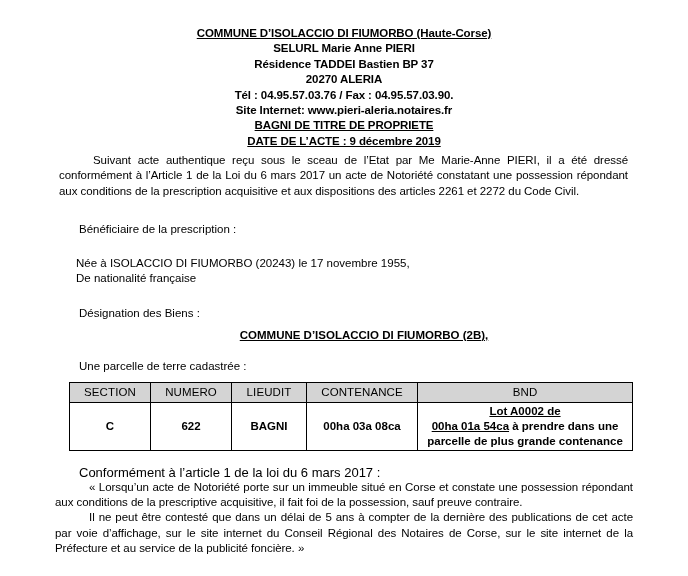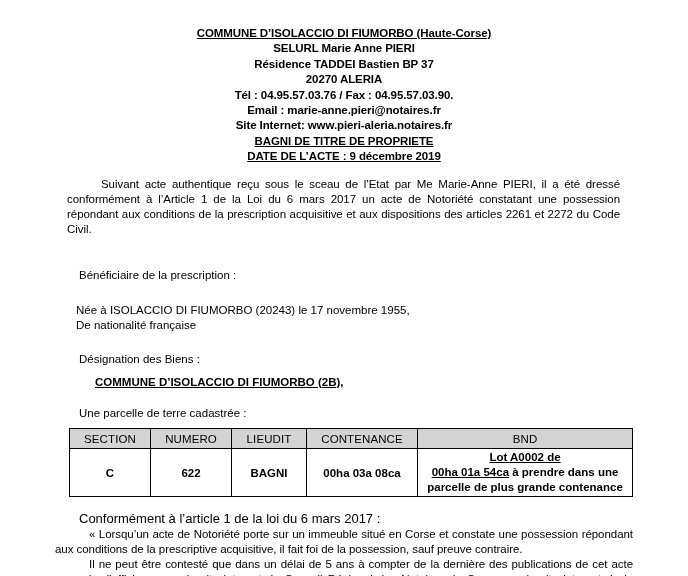--- a/index.html
+++ b/index.html
@@ -30,21 +30,21 @@
     letter-spacing: -0.1px;
   }
   .hdr .u { text-decoration: underline; }
   .hdr-line { white-space: nowrap; }
 
   .body-par {
     font-size: 11.5px;
     line-height: 15.2px;
     text-align: justify;
     text-indent: 34px;
-    margin: 12px;
+    margin: 4px;
     padding: 0 1px 0 0;
     letter-spacing: -0.05px;
   }
   .gap-7 { height: 7px; }
   .gap-14 { height: 14px; }
   .gap-16 { height: 16px; }
   .gap-19 { height: 19px; }
 
   .lbl {
     font-size: 11.5px;
@@ -53,21 +53,21 @@
     padding-left: 24px;
   }
   .benef-block {
     font-size: 11.5px;
     line-height: 15.4px;
     padding-left: 21px;
   }
   .benef-block .ind { padding-left: 30px; }
 
   .desig-title {
-    text-align: left;
+    text-align: center;
     font-size: 11.5px;
     font-weight: bold;
     text-decoration: underline;
     padding-left: 40px;
     line-height: 15.4px;
   }
 
   .parcel-lbl {
     font-size: 11.5px;
     padding-left: 24px;
@@ -129,21 +129,20 @@
 <body>
 
 <div class="page">
 
   <div class="hdr">
     <div class="hdr-line u">COMMUNE D’ISOLACCIO DI FIUMORBO (Haute-Corse)</div>
     <div class="hdr-line">SELURL Marie Anne PIERI</div>
     <div class="hdr-line">Résidence TADDEI Bastien BP 37</div>
     <div class="hdr-line">20270 ALERIA</div>
     <div class="hdr-line">Tél : 04.95.57.03.76 / Fax : 04.95.57.03.90.</div>
-    <div class="hdr-line">Email : marie-anne.pieri@notaires.fr</div>
     <div class="hdr-line">Site Internet: www.pieri-aleria.notaires.fr</div>
     <div class="hdr-line u">BAGNI DE TITRE DE PROPRIETE</div>
     <div class="hdr-line u">DATE DE L’ACTE : 9 décembre 2019</div>
   </div>
 
   <p class="body-par">Suivant acte authentique reçu sous le sceau de l’Etat par Me Marie-Anne PIERI, il a été dressé conformément à l’Article 1 de la Loi du 6 mars 2017 un acte de Notoriété constatant une possession répondant aux conditions de la prescription acquisitive et aux dispositions des articles 2261 et 2272 du Code Civil.</p>
 
   <div class="gap-19"></div>
 
   <div class="lbl">Bénéficiaire de la prescription :</div>

